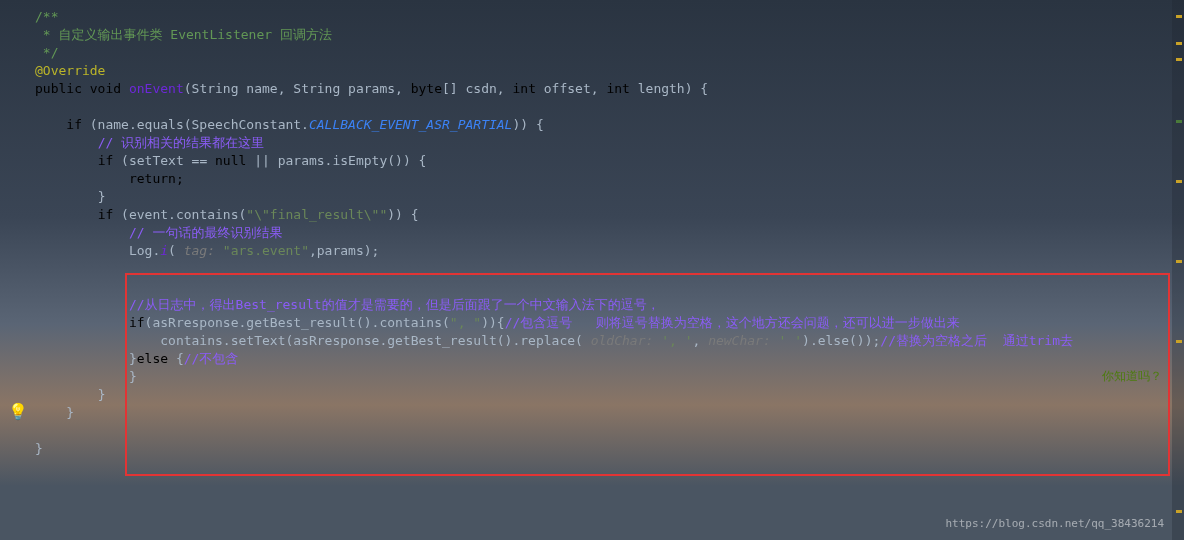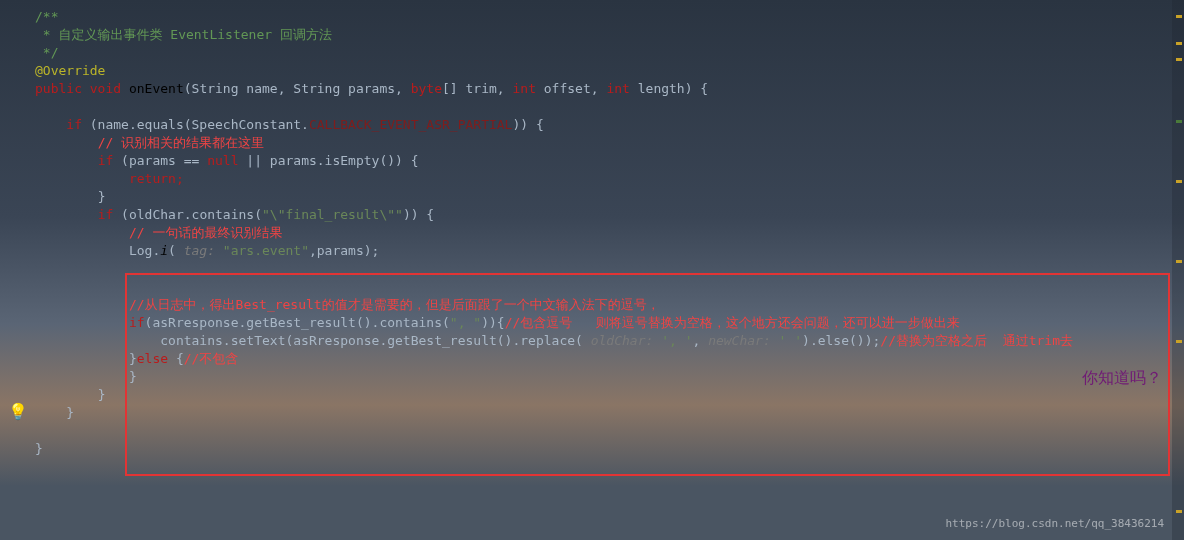--- a/index.html
+++ b/index.html
@@ -36,29 +36,29 @@
     .bulb {
       top: 402px;
       color: #f2c55c;
       font-size: 16px;
     }
     .line {
       height: 18px;
       line-height: 18px;
       white-space: pre;
     }
-    .comment { color: #ef4444; }
+    .comment { color: #8b5cf6; }
     .comment-green { color: #629755; }
     .italic { font-style: italic; }
     .annotation { color: #bbb529; }
-    .keyword { color: #b91c1c; }
-    .method-name { color: #000000; }
+    .keyword { color: #000000; }
+    .method-name { color: #6d28d9; }
     .string { color: #6a8759; }
     .param-hint { color: #7a7a7a; font-style: italic; }
-    .const { color: #7f1d1d; }
+    .const { color: #3b82f6; font-style: italic; }
     .highlight-box {
       position: absolute;
       left: 125px;
       top: 273px;
       width: 1045px;
       height: 203px;
       border: 2px solid #e23434;
       pointer-events: none;
     }
     .watermark {
@@ -81,44 +81,44 @@
       right: 2px;
       width: 6px;
       height: 3px;
     }
     .marker-yellow { background: #c9a227; }
     .marker-green { background: #4a7a3a; }
     .side-label {
       position: absolute;
       right: 22px;
       top: 368px;
-      color: #701a75;
-      font-size: 16px;
+      color: #4d7c0f;
+      font-size: 12px;
     }
   </style>
 </head>
 <body>
 
 <div class="editor-container">
   <div class="gutter">
     <div class="gutter-icon bulb">💡</div>
   </div>
 
   <div class="line"><span class="comment-green">/**</span></div>
   <div class="line"><span class="comment-green"> * 自定义输出事件类 EventListener 回调方法</span></div>
   <div class="line"><span class="comment-green"> */</span></div>
   <div class="line"><span class="annotation">@Override</span></div>
-  <div class="line"><span class="keyword">public </span><span class="keyword">void </span><span class="method-name">onEvent</span><span>(String name, String params, </span><span class="keyword">byte</span><span>[] trim, </span><span class="keyword">int </span><span>offset, </span><span class="keyword">int </span><span>length) {</span></div>
+  <div class="line"><span class="keyword">public </span><span class="keyword">void </span><span class="method-name">onEvent</span><span>(String name, String params, </span><span class="keyword">byte</span><span>[] csdn, </span><span class="keyword">int </span><span>offset, </span><span class="keyword">int </span><span>length) {</span></div>
   <div class="line"></div>
   <div class="line">    <span class="keyword">if </span><span>(name.equals(SpeechConstant.</span><span class="const">CALLBACK_EVENT_ASR_PARTIAL</span><span>)) {</span></div>
   <div class="line">        <span class="comment">// 识别相关的结果都在这里</span></div>
-  <div class="line">        <span class="keyword">if </span><span>(params == </span><span class="keyword">null </span><span>|| params.isEmpty()) {</span></div>
+  <div class="line">        <span class="keyword">if </span><span>(setText == </span><span class="keyword">null </span><span>|| params.isEmpty()) {</span></div>
   <div class="line">            <span class="keyword">return;</span></div>
   <div class="line">        <span>}</span></div>
-  <div class="line">        <span class="keyword">if </span><span>(oldChar.contains(</span><span class="string">"\"final_result\""</span><span>)) {</span></div>
+  <div class="line">        <span class="keyword">if </span><span>(event.contains(</span><span class="string">"\"final_result\""</span><span>)) {</span></div>
   <div class="line">            <span class="comment">// 一句话的最终识别结果</span></div>
   <div class="line">            <span>Log.</span><span class="method-name italic">i</span><span>( </span><span class="param-hint">tag: </span><span class="string">"ars.event"</span><span>,params);</span></div>
   <div class="line"></div>
   <div class="line"></div>
   <div class="line">            <span class="comment">//从日志中，得出Best_result的值才是需要的，但是后面跟了一个中文输入法下的逗号，</span></div>
   <div class="line">            <span class="keyword">if</span><span>(asRresponse.getBest_result().contains(</span><span class="string">", "</span><span>)){</span><span class="comment">//包含逗号   则将逗号替换为空格，这个地方还会问题，还可以进一步做出来</span></div>
   <div class="line">                <span>contains.setText(asRresponse.getBest_result().replace( </span><span class="param-hint">oldChar: </span><span class="string">', '</span><span>, </span><span class="param-hint">newChar: </span><span class="string">' '</span><span>).else());</span><span class="comment">//替换为空格之后</span>  <span class="comment">通过trim去</span></div>
   <div class="line">            <span>}</span><span class="keyword">else </span><span>{</span><span class="comment">//不包含</span></div>
   <div class="line">            <span>}</span></div>
   <div class="line">        <span>}</span></div>

